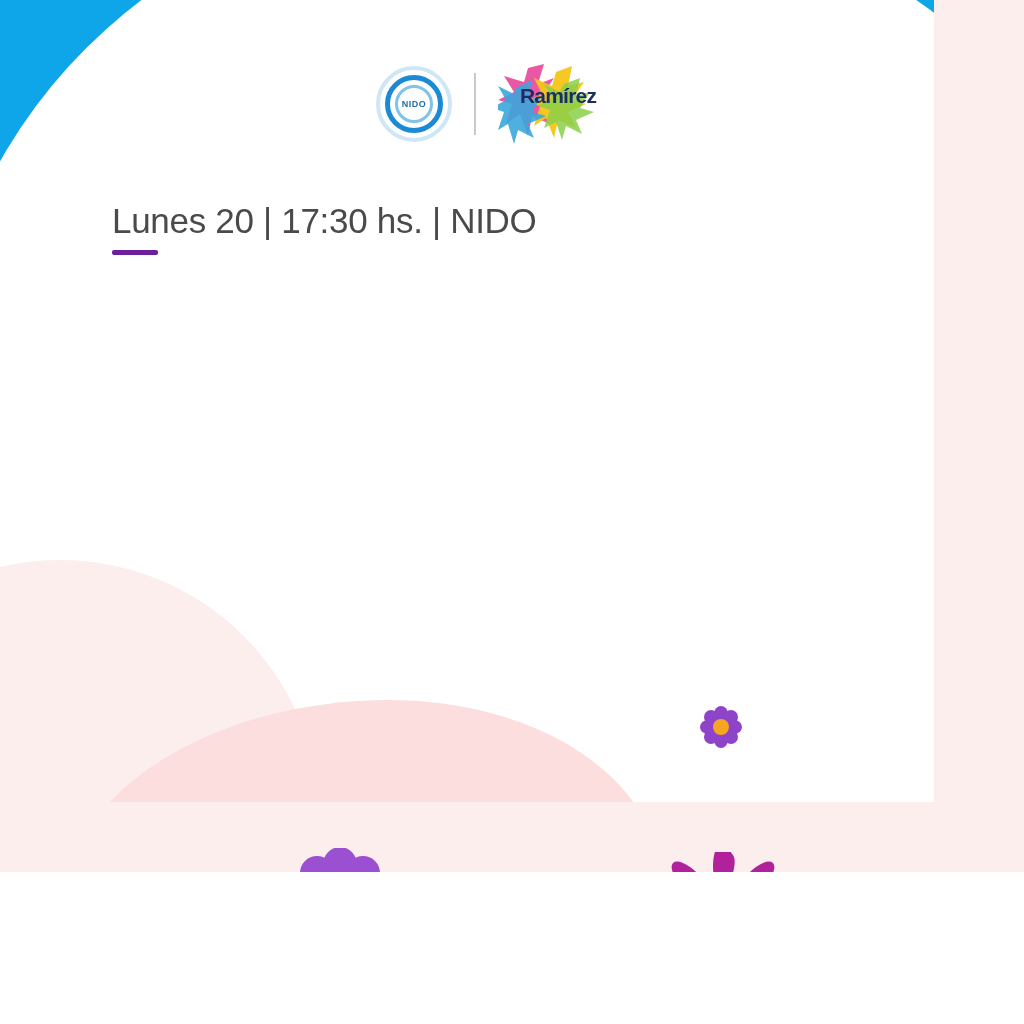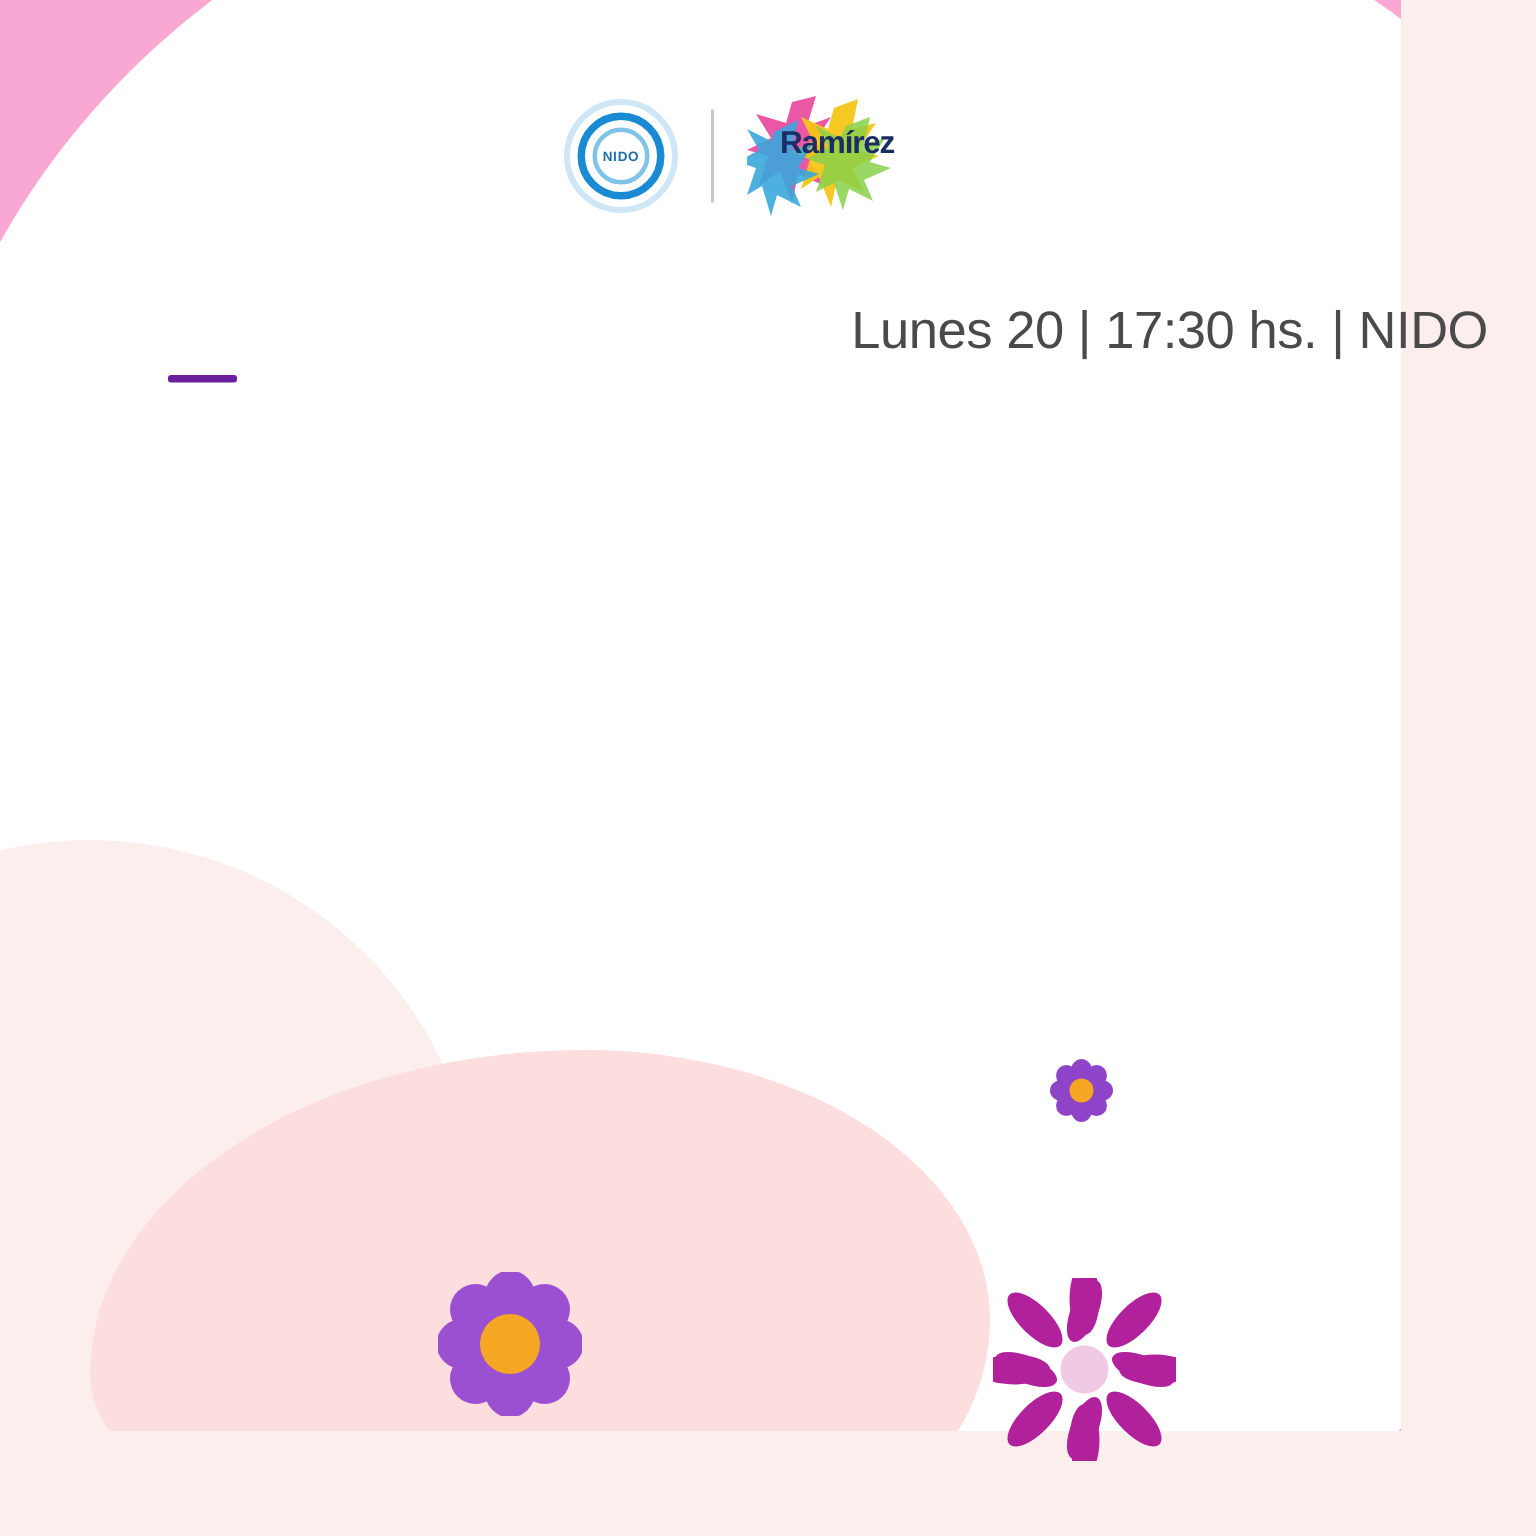--- a/index.html
+++ b/index.html
@@ -5,22 +5,22 @@
   * { box-sizing: border-box; }
   html, body { margin:0; padding:0; }
   body {
     width:1024px; height:1024px;
     font-family:"Liberation Sans", sans-serif;
     background:#ffffff;
     overflow:hidden;
   }
   .poster {
     position:relative;
-    width:1024px; height:1024px;
-    background:#f9a8d4;
+    width:1024px; height:872px;
+    background:#0ea5e9;
     overflow:hidden;
   }
   
   .blob-white {
     position:absolute;
     left:-60px; top:-120px;
     width:1180px; height:1020px;
     background:#ffffff;
     border-radius:48% 52% 55% 45% / 50% 46% 54% 50%;
   }
@@ -129,21 +129,20 @@
     letter-spacing:-0.8px;
     z-index:3;
   }
 
   
   .content {
     position:absolute;
     left:112px; top:200px;
     width:880px;
     z-index:5;
-    text-align:right;
   }
   .event { margin-bottom:4px; }
   .event-date {
     font-size:35px;
     color:#4a4a4a;
     font-weight:400;
     letter-spacing:-0.3px;
     line-height:1.18;
     margin:0;
   }

